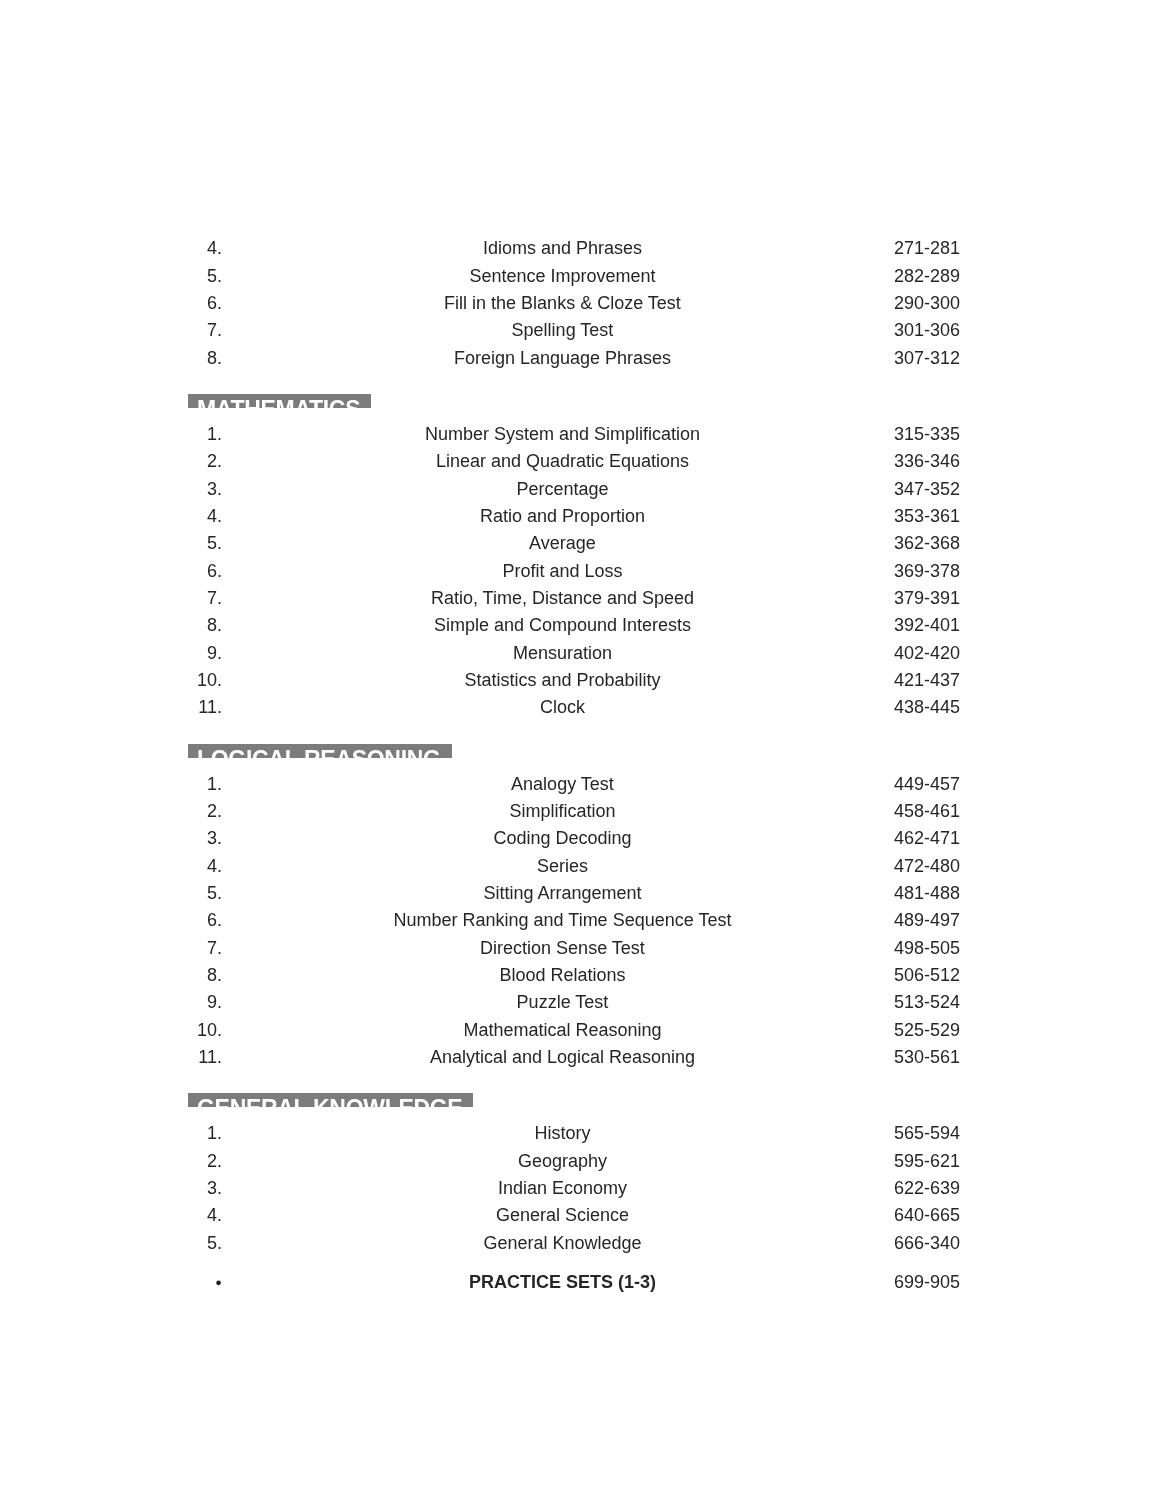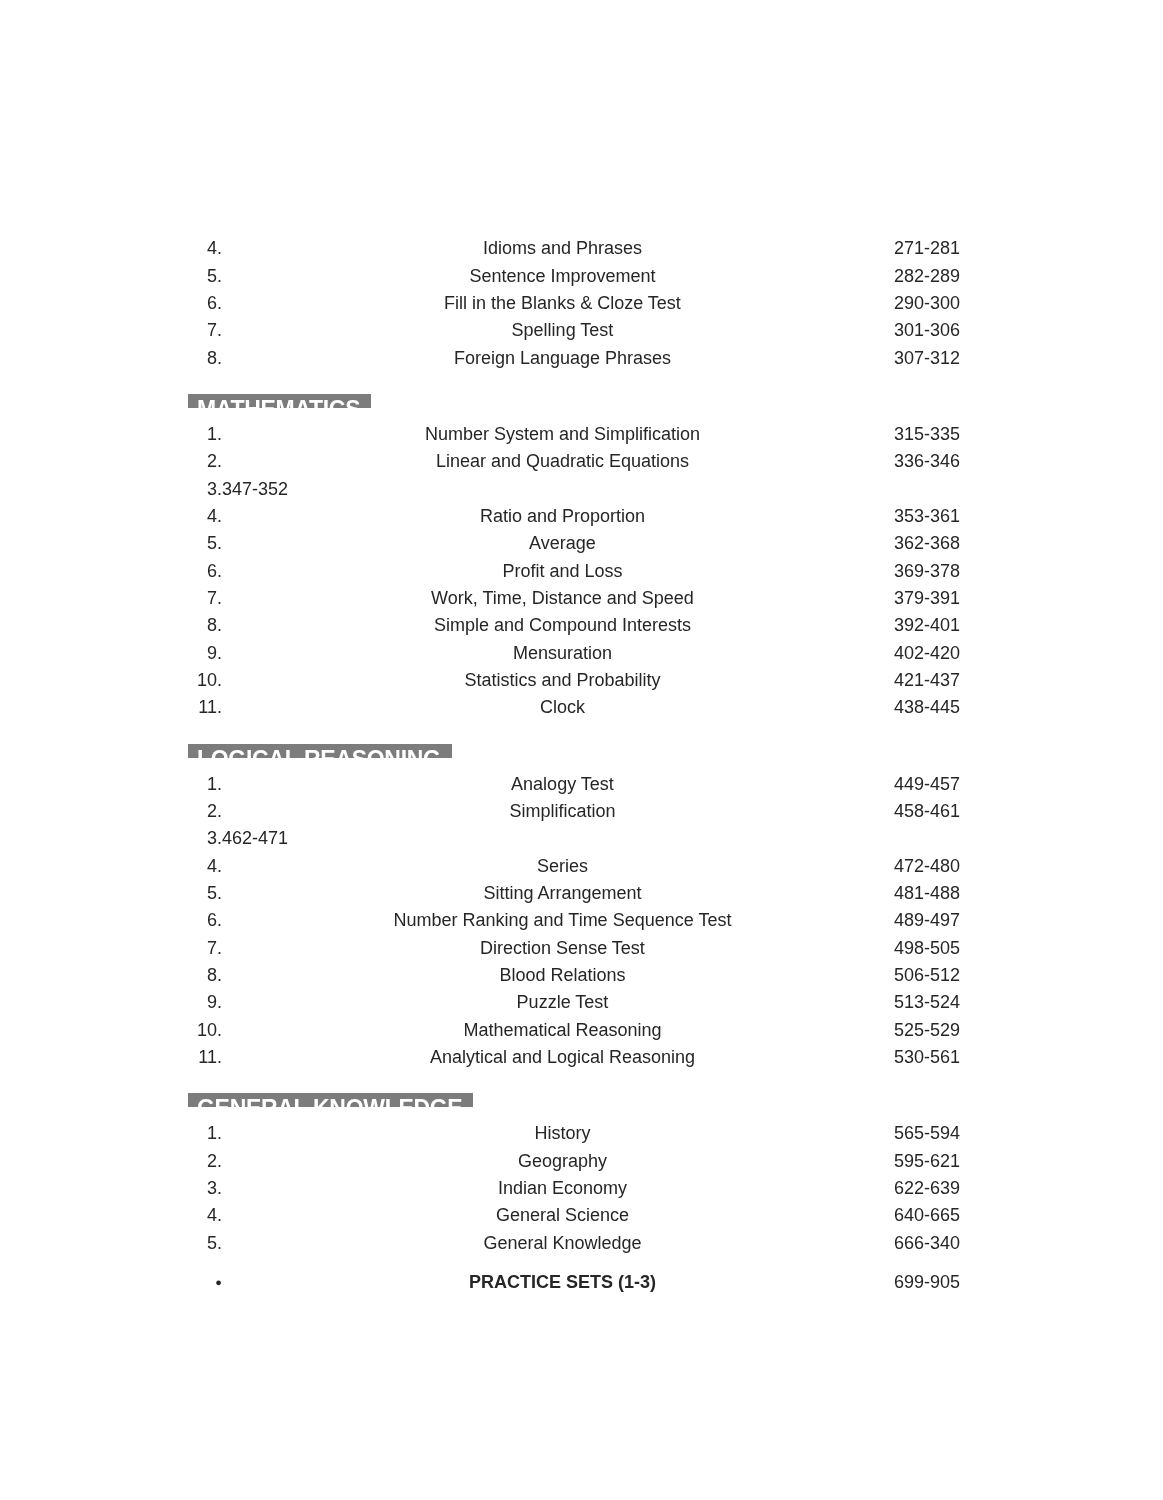--- a/index.html
+++ b/index.html
@@ -124,20 +124,21 @@
           </div>
 
           <div class="toc-row">
             <span class="cell-num">2.</span>
             <span class="cell-title">Linear and Quadratic Equations</span>
             <span class="cell-pages">336-346</span>
           </div>
 
           <div class="toc-row">
             <span class="cell-num">3.</span>
+            <span class="cell-title">Percentage</span>
             <span class="cell-pages">347-352</span>
           </div>
 
           <div class="toc-row">
             <span class="cell-num">4.</span>
             <span class="cell-title">Ratio and Proportion</span>
             <span class="cell-pages">353-361</span>
           </div>
 
           <div class="toc-row">
@@ -147,21 +148,21 @@
           </div>
 
           <div class="toc-row">
             <span class="cell-num">6.</span>
             <span class="cell-title">Profit and Loss</span>
             <span class="cell-pages">369-378</span>
           </div>
 
           <div class="toc-row">
             <span class="cell-num">7.</span>
-            <span class="cell-title">Work, Time, Distance and Speed</span>
+            <span class="cell-title">Ratio, Time, Distance and Speed</span>
             <span class="cell-pages">379-391</span>
           </div>
 
           <div class="toc-row">
             <span class="cell-num">8.</span>
             <span class="cell-title">Simple and Compound Interests</span>
             <span class="cell-pages">392-401</span>
           </div>
 
           <div class="toc-row">
@@ -195,20 +196,21 @@
           </div>
 
           <div class="toc-row">
             <span class="cell-num">2.</span>
             <span class="cell-title">Simplification</span>
             <span class="cell-pages">458-461</span>
           </div>
 
           <div class="toc-row">
             <span class="cell-num">3.</span>
+            <span class="cell-title">Coding Decoding</span>
             <span class="cell-pages">462-471</span>
           </div>
 
           <div class="toc-row">
             <span class="cell-num">4.</span>
             <span class="cell-title">Series</span>
             <span class="cell-pages">472-480</span>
           </div>
 
           <div class="toc-row">

